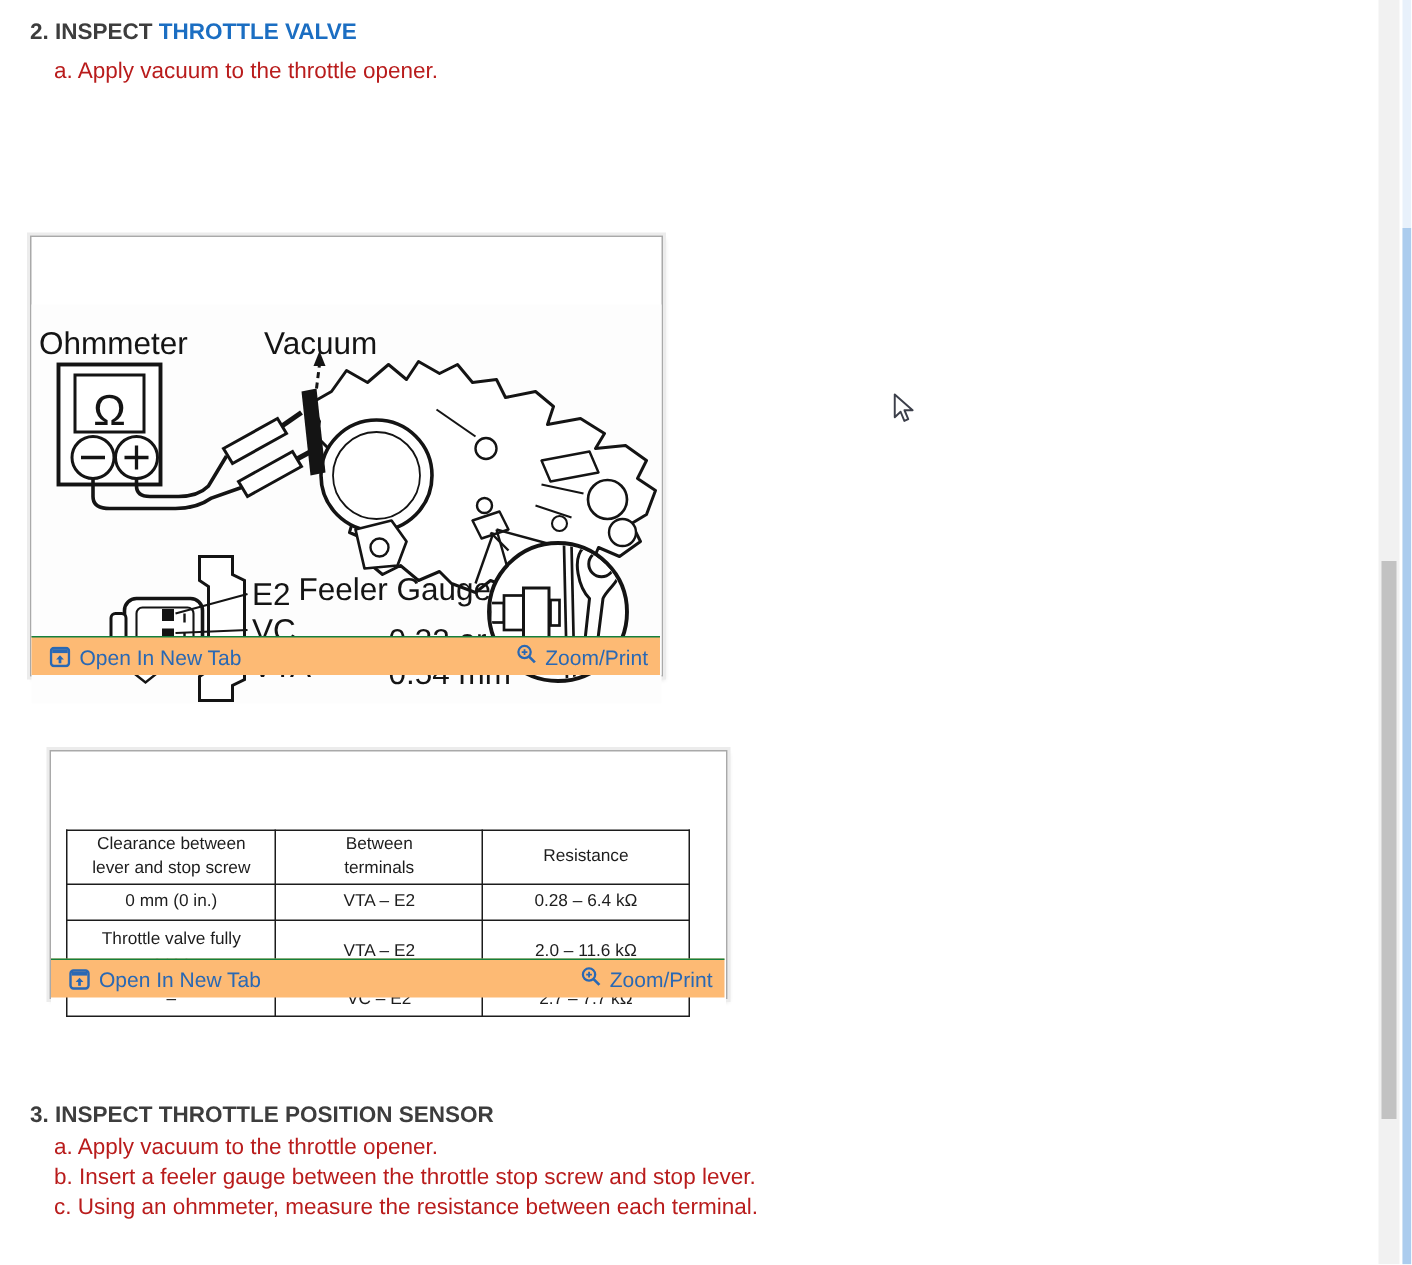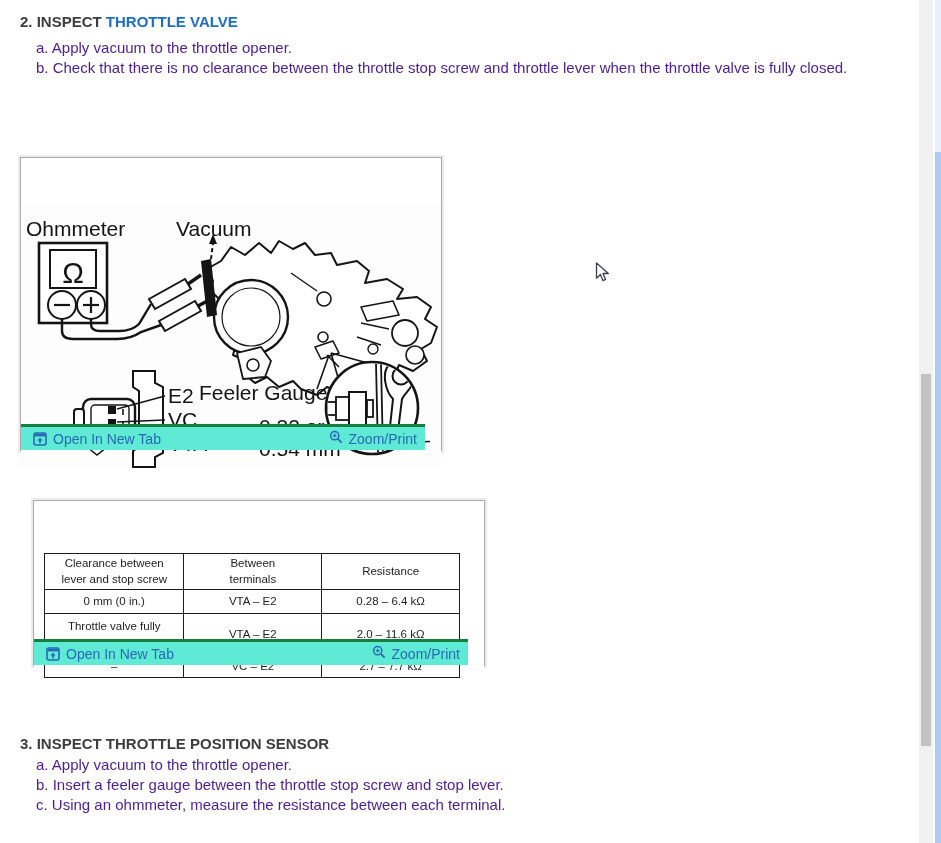--- a/index.html
+++ b/index.html
@@ -7,33 +7,33 @@
   .canvas {
     position:relative; width:941px; height:843px; overflow:hidden;
     background:#ffffff;
     font-family:"Liberation Sans", sans-serif;
     color:#474747;
     text-decoration:underline;
   }
   .abs { position:absolute; }
   .step-heading { font-size:15px; font-weight:bold; color:#3d3d3d; white-space:nowrap; }
   .step-heading .link { color:#1b6ec2; cursor:pointer; }
-  .step-line { font-size:15px; color:#4c1d95; white-space:nowrap; }
+  .step-line { font-size:15px; color:#b91c1c; white-space:nowrap; }
   .spec-line { font-size:15px; color:#474747; white-space:nowrap; }
   .spec-line b { color:#3d3d3d; }
 
   .panel {
     position:absolute; background:#fff;
     border:1px solid #a9a9a9;
     box-shadow:0 0 0 2px #ececec, 1px 2px 3px rgba(0,0,0,0.12);
   }
   .panel-body { position:relative; background:#fdfdfd; overflow:hidden;margin-top:45px; }
   .panel-footer {
-    position:absolute; left:0; right:16px; bottom:0; height:26px;
-    background:#5eead4; border-top:3px solid #15803d;
+    position:absolute; left:0; right:1px; bottom:0; height:26px;
+    background:#fdba74; border-top:1px solid #15803d;
     display:flex; align-items:center; justify-content:space-between;
     padding:0 8px 0 12px;
   }
   .flink {
     display:flex; align-items:center; gap:6px;
     color:#2968b4; font-size:14px; cursor:pointer; white-space:nowrap;
   }
   .flink svg { display:block; }
 
   
@@ -56,21 +56,20 @@
 </style>
 </head>
 <body>
 
 <div class="canvas">
 
   <div class="abs step-heading" style="left:20px; top:13px;">
     <span>2. INSPECT </span><span class="link">THROTTLE VALVE</span>
   </div>
   <div class="abs step-line" style="left:36px; top:39px;">a. Apply vacuum to the throttle opener.</div>
-  <div class="abs step-line" style="left:36px; top:59px;">b. Check that there is no clearance between the throttle stop screw and throttle lever when the throttle valve is fully closed.</div>
 
   <div class="panel" style="left:20px; top:157px; width:422px; height:294px;">
     <div class="panel-body" style="height:266px;">
 
       <svg class="diagram-svg" width="420" height="266" viewBox="0 0 420 266">
         <defs>
           <clipPath id="magclip">
               <circle cx="351" cy="205" r="44.5"></circle>
             </clipPath>
         </defs>

